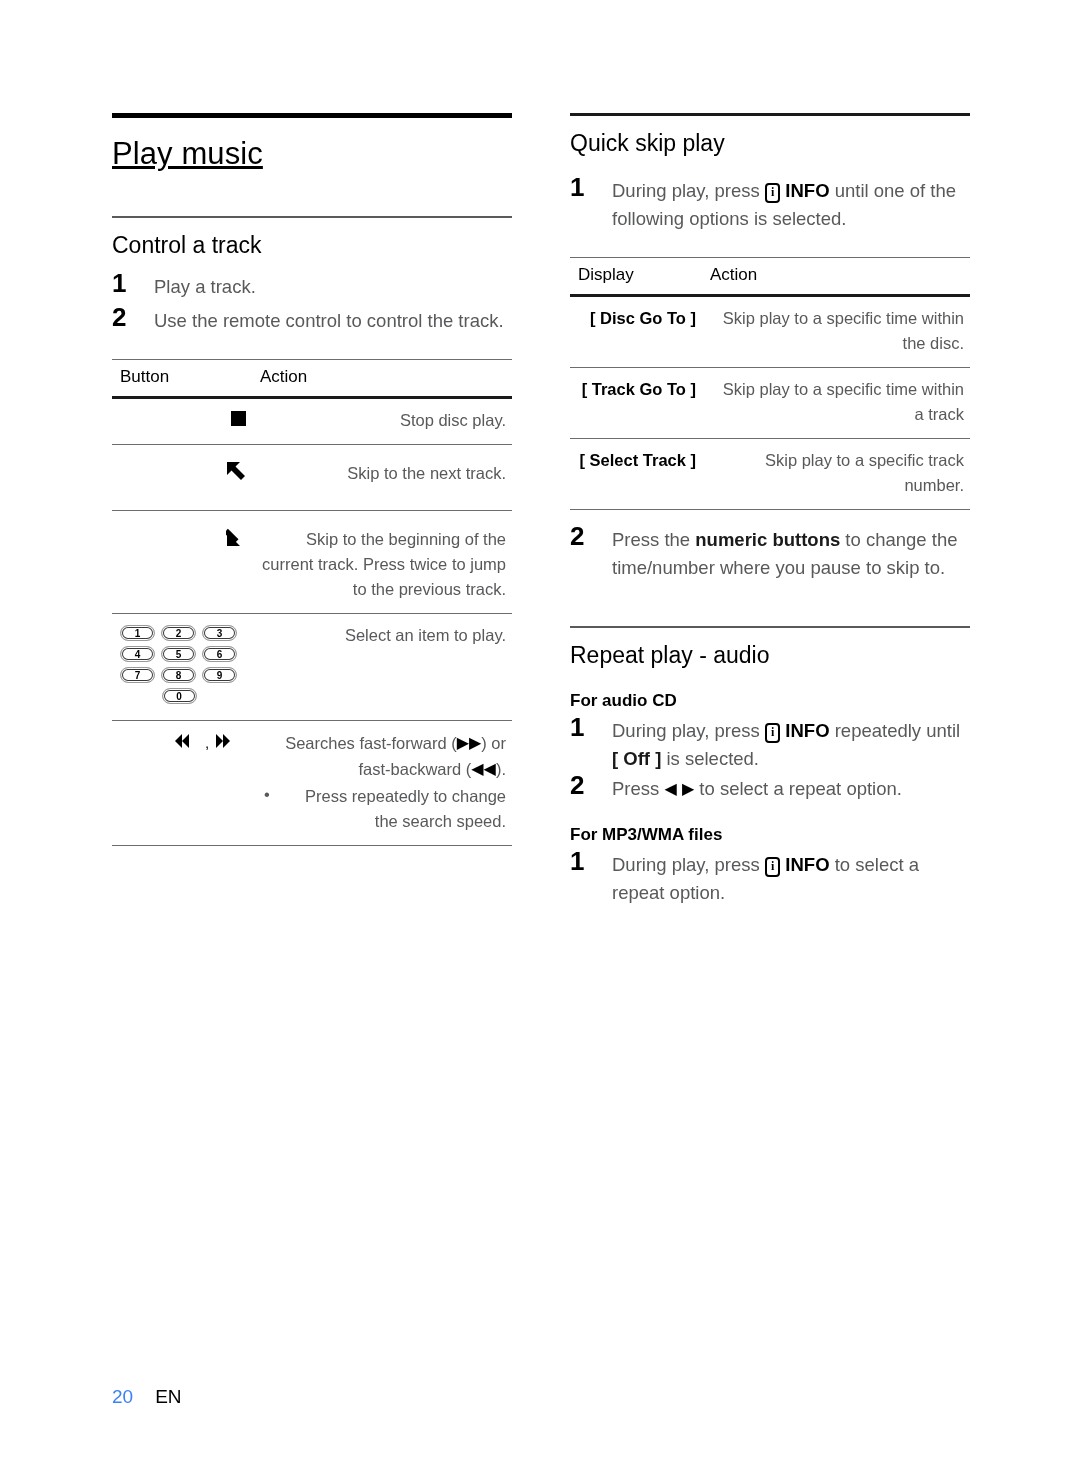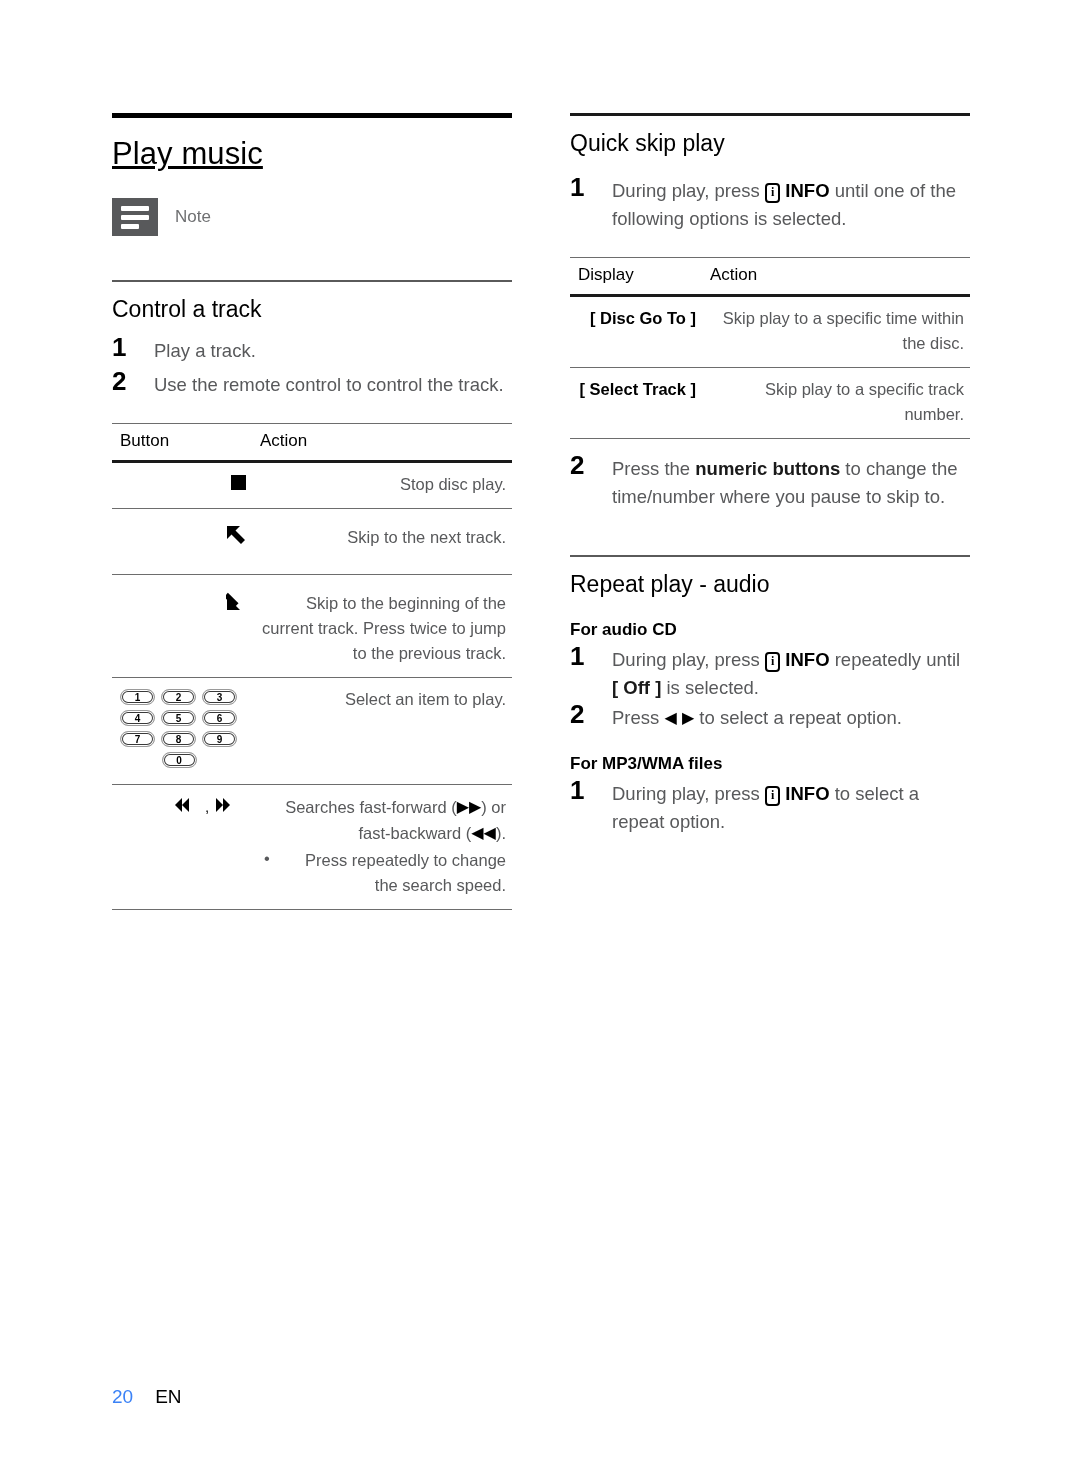--- a/index.html
+++ b/index.html
@@ -186,28 +186,20 @@
 <body>
 
 <div class="page">
 
   <div class="col col-left">
 
     <div class="rule-thick"></div>
     <h1 class="chapter">Play music</h1>
 
     <div class="note-wrap">
-      <div class="note-head">
-        <span class="note-icon">
-          <i></i>
-            <i></i>
-            <i></i>
-        </span>
-        <span class="note-title">Note</span>
-      </div>
     </div>
 
     <div style="margin-top:44px;">
       <div class="rule-thin"></div>
       <h2 class="section">Control a track</h2>
 
       <ol class="steps">
         <li>
           <span class="num">1</span>
           <span>Play a track.</span>
@@ -331,20 +323,24 @@
           <th>Display</th>
           <th>Action</th>
         </tr>
       </thead>
       <tbody>
         <tr>
           <td class="c1">[ Disc Go To ]</td>
           <td>Skip play to a specific time within the disc.</td>
         </tr>
         <tr>
+          <td class="c1">[ Track Go To ]</td>
+          <td>Skip play to a specific time within a track</td>
+        </tr>
+        <tr>
           <td class="c1">[ Select Track ]</td>
           <td>Skip play to a specific track number.</td>
         </tr>
       </tbody>
     </table>
 
     <ol class="steps" style="margin-top:16px;">
       <li>
         <span class="num">2</span>
         <span>Press the</span>

